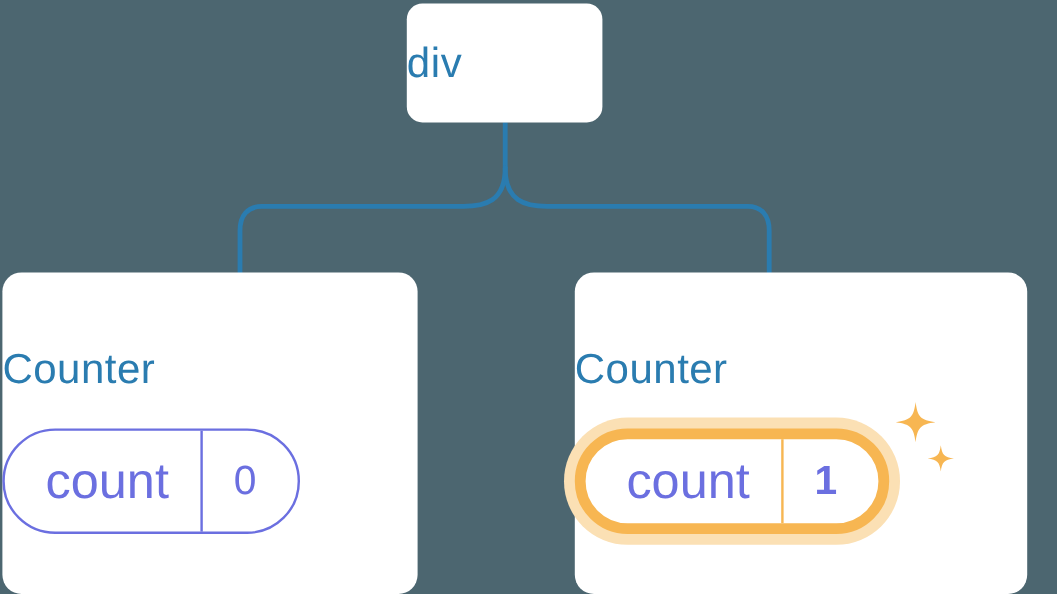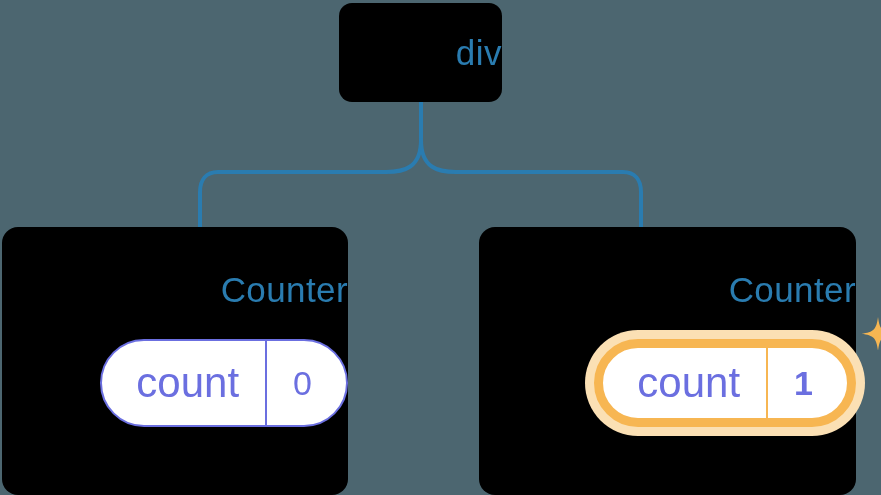--- a/index.html
+++ b/index.html
@@ -26,26 +26,26 @@
     position: absolute;
     left: 0;
     top: 0;
     width: 881px;
     height: 495px;
   }
 
   
   .node {
     position: absolute;
-    background: #000000;
+    background: #ffffff;
     border-radius: 14px;
     box-sizing: border-box;
     display: flex;
     flex-direction: column;
-    align-items: flex-end;
+    align-items: flex-start;
   }
 
   .node-root {
     left: 339px;
     top: 3px;
     width: 163px;
     height: 99px;
     border-radius: 13px;
     justify-content: center;
   }
@@ -53,21 +53,21 @@
     font-size: 35px;
     color: #2a7cb0;
     letter-spacing: 0.5px;
     line-height: 1;
   }
 
   .node-child {
     top: 227px;
     height: 268px;
     border-radius: 16px;
-    padding-top: 45px;
+    padding-top: 63px;
   }
   .node-left  { left: 2px;   width: 346px; }
   .node-right { left: 479px; width: 377px; }
 
   .node-child .node-title {
     font-size: 35px;
     color: #2a7cb0;
     letter-spacing: 0.4px;
     line-height: 1;
     margin-bottom: 32px;

